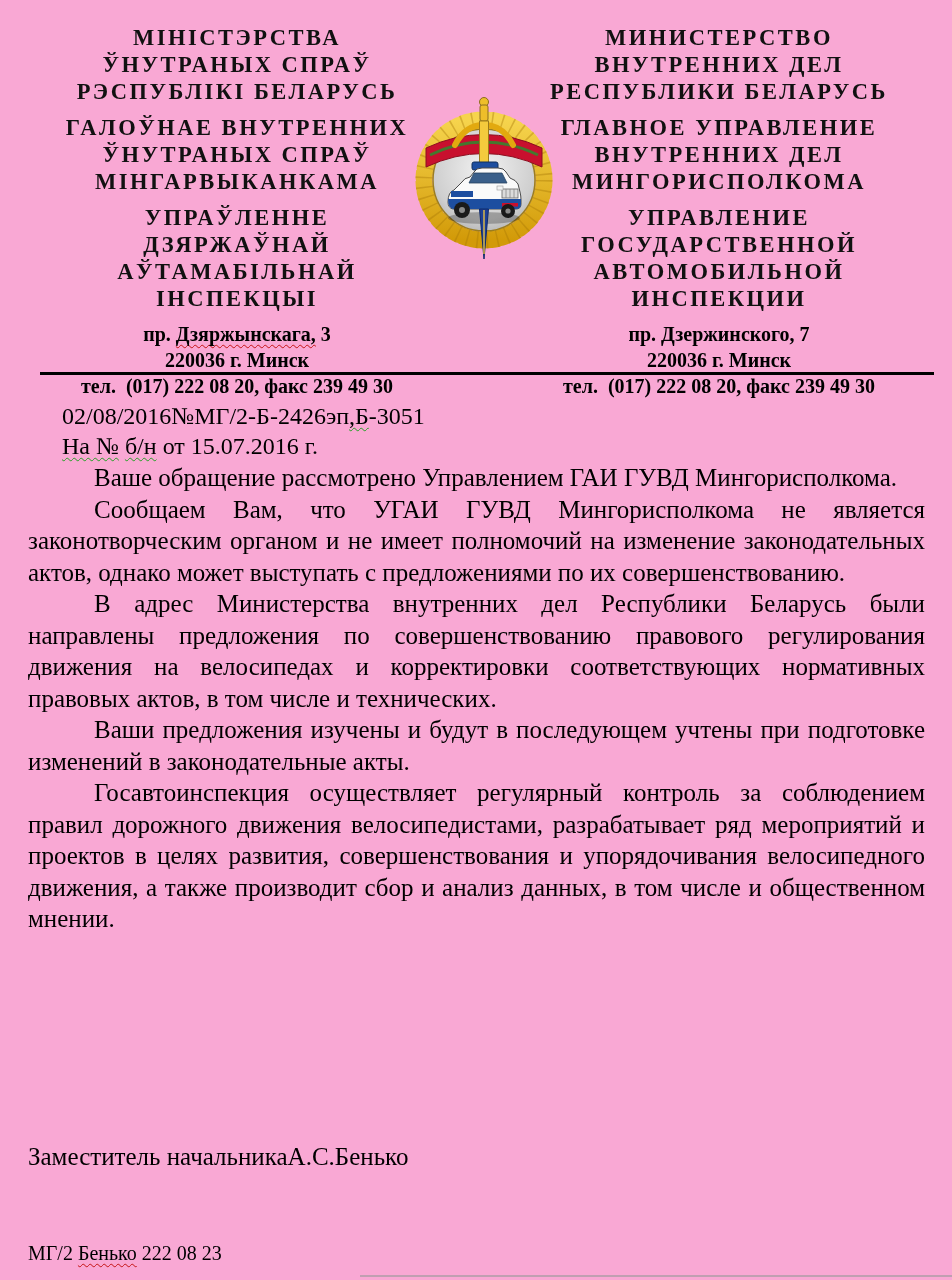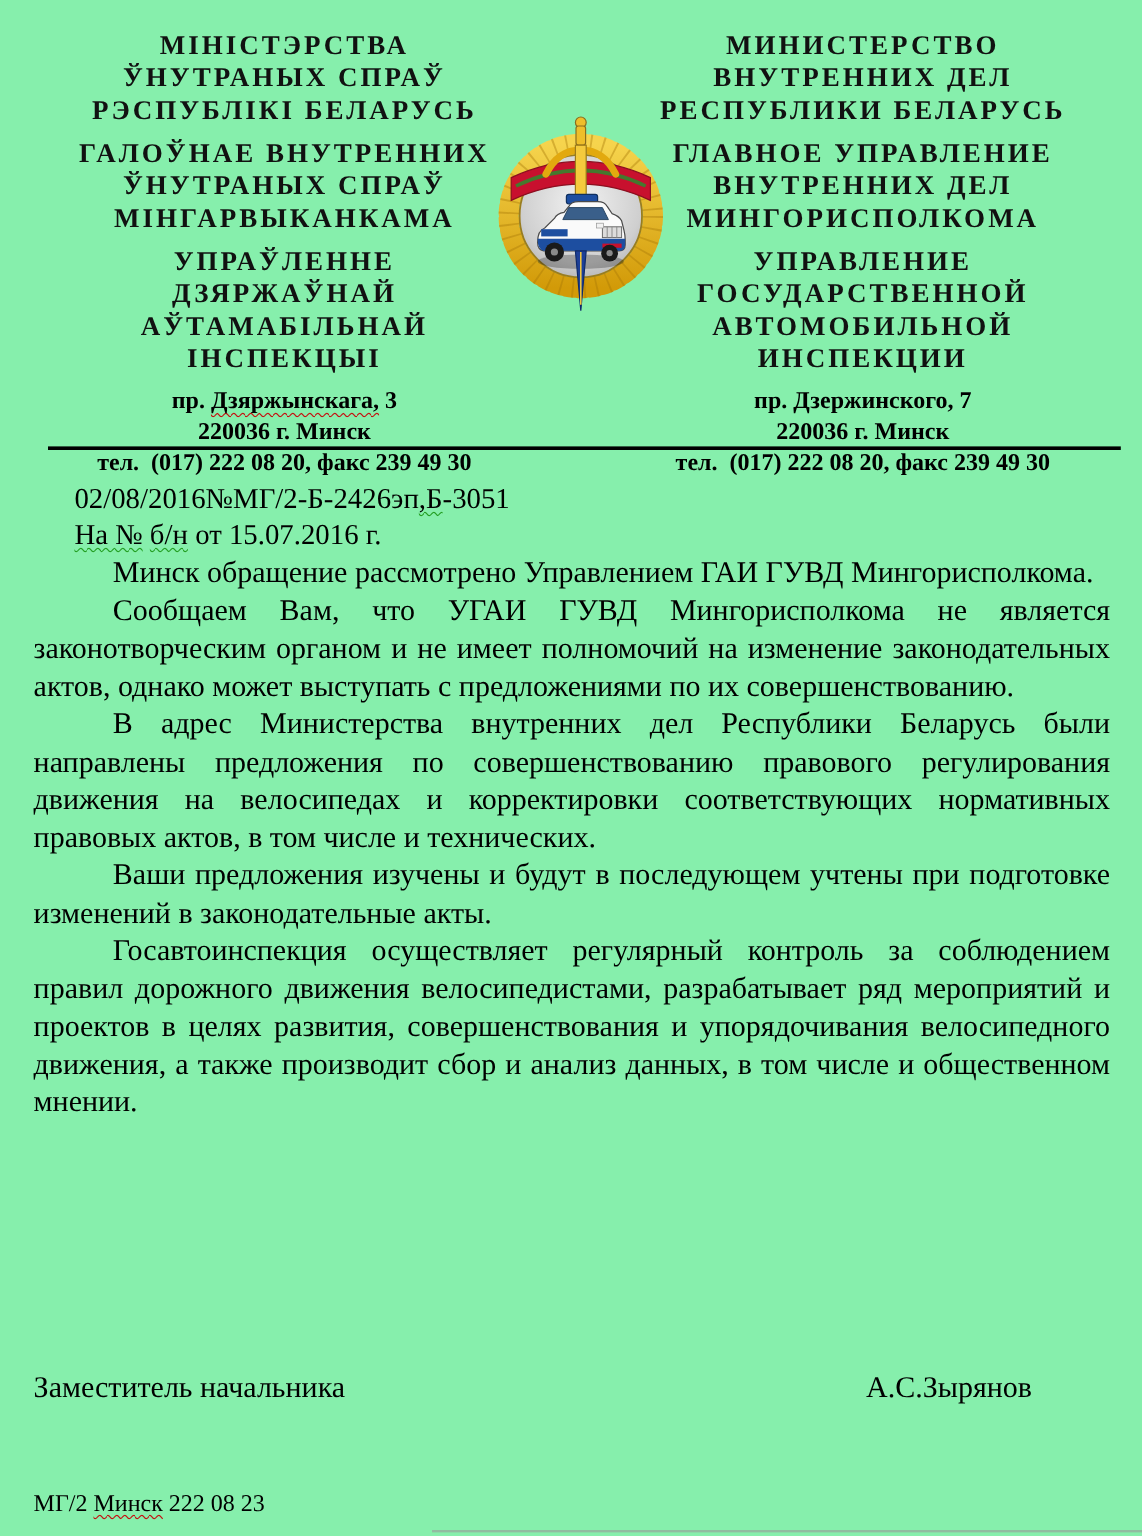--- a/index.html
+++ b/index.html
@@ -1,18 +1,18 @@
 <!DOCTYPE html>
 <html><head>
 <meta charset="utf-8">
 <style>
   html,body { margin:0; padding:0; background:#e9e9e9; }
   .page {
     position:relative; width:952px; height:1280px; margin:0 auto;
-    background:#86efac; color:#000;
+    background:#f9a8d4; color:#000;
     font-family:"Liberation Serif", serif;
     overflow:hidden;
   }
   
   .lh-col { position:absolute; top:24px; text-align:center; font-weight:bold; }
   .lh-left  { left:34px;  width:406px; }
   .lh-right { left:516px; width:406px; }
   .lh-block {
     font-size:22.5px; line-height:27px; letter-spacing:2.5px;
     white-space:pre-line; margin-bottom:9px; color:#111;
@@ -35,21 +35,21 @@
     text-decoration:underline wavy #c41212 1px;
     text-decoration-skip-ink:none; text-underline-offset:3px;
   }
   .sq-green {
     text-decoration:underline wavy #25a025 1px;
     text-decoration-skip-ink:none; text-underline-offset:3px;
   }
   
   .signature {
     position:absolute; top:1143px; left:28px; width:832px;
-    display:flex; justify-content:space-between; font-size:25px;
+    display:flex; justify-content:flex-start; font-size:25px;
   }
   .footer { position:absolute; top:1242px; left:28px; font-size:20px; }
   .bottom-line {
     position:absolute; left:360px; right:0; bottom:3px; height:2px;
     background:#9a9a9a; opacity:.6;
   }
 </style>
 </head>
 <body>
 
@@ -141,28 +141,28 @@
   </div>
 
   <div class="rule"></div>
 
   <div class="ref">
     <div><span>02/08/2016№МГ/2-Б-2426эп</span><span class="sq-green">,Б</span><span>-3051</span></div>
     <div><span class="sq-green">На №</span><span class="sp"> </span><span class="sq-green">б/н</span><span> от 15.07.2016 г.</span></div>
   </div>
 
   <div class="body-text">
-    <p class="para">Минск обращение рассмотрено Управлением ГАИ ГУВД Мингорисполкома.</p>
+    <p class="para">Ваше обращение рассмотрено Управлением ГАИ ГУВД Мингорисполкома.</p>
     <p class="para">Сообщаем Вам, что УГАИ ГУВД Мингорисполкома не является законотворческим органом и не имеет полномочий на изменение законодательных актов, однако может выступать с предложениями по их совершенствованию.</p>
     <p class="para">В адрес Министерства внутренних дел Республики Беларусь были направлены предложения по совершенствованию правового регулирования движения на велосипедах и корректировки соответствующих нормативных правовых актов, в том числе и технических.</p>
     <p class="para">Ваши предложения изучены и будут в последующем учтены при подготовке изменений в законодательные акты.</p>
     <p class="para">Госавтоинспекция осуществляет регулярный контроль за соблюдением правил дорожного движения велосипедистами, разрабатывает ряд мероприятий и проектов в целях развития, совершенствования и упорядочивания велосипедного движения, а также производит сбор и анализ данных, в том числе и общественном мнении.</p>
   </div>
 
   <div class="signature">
     <span>Заместитель начальника</span>
-    <span>А.С.Зырянов</span>
+    <span>А.С.Бенько</span>
   </div>
 
-  <div class="footer"><span>МГ/2 </span><span class="sq-red">Минск</span><span> 222 08 23</span></div>
+  <div class="footer"><span>МГ/2 </span><span class="sq-red">Бенько</span><span> 222 08 23</span></div>
 
   <div class="bottom-line"></div>
 </div>
 
 </body></html>

